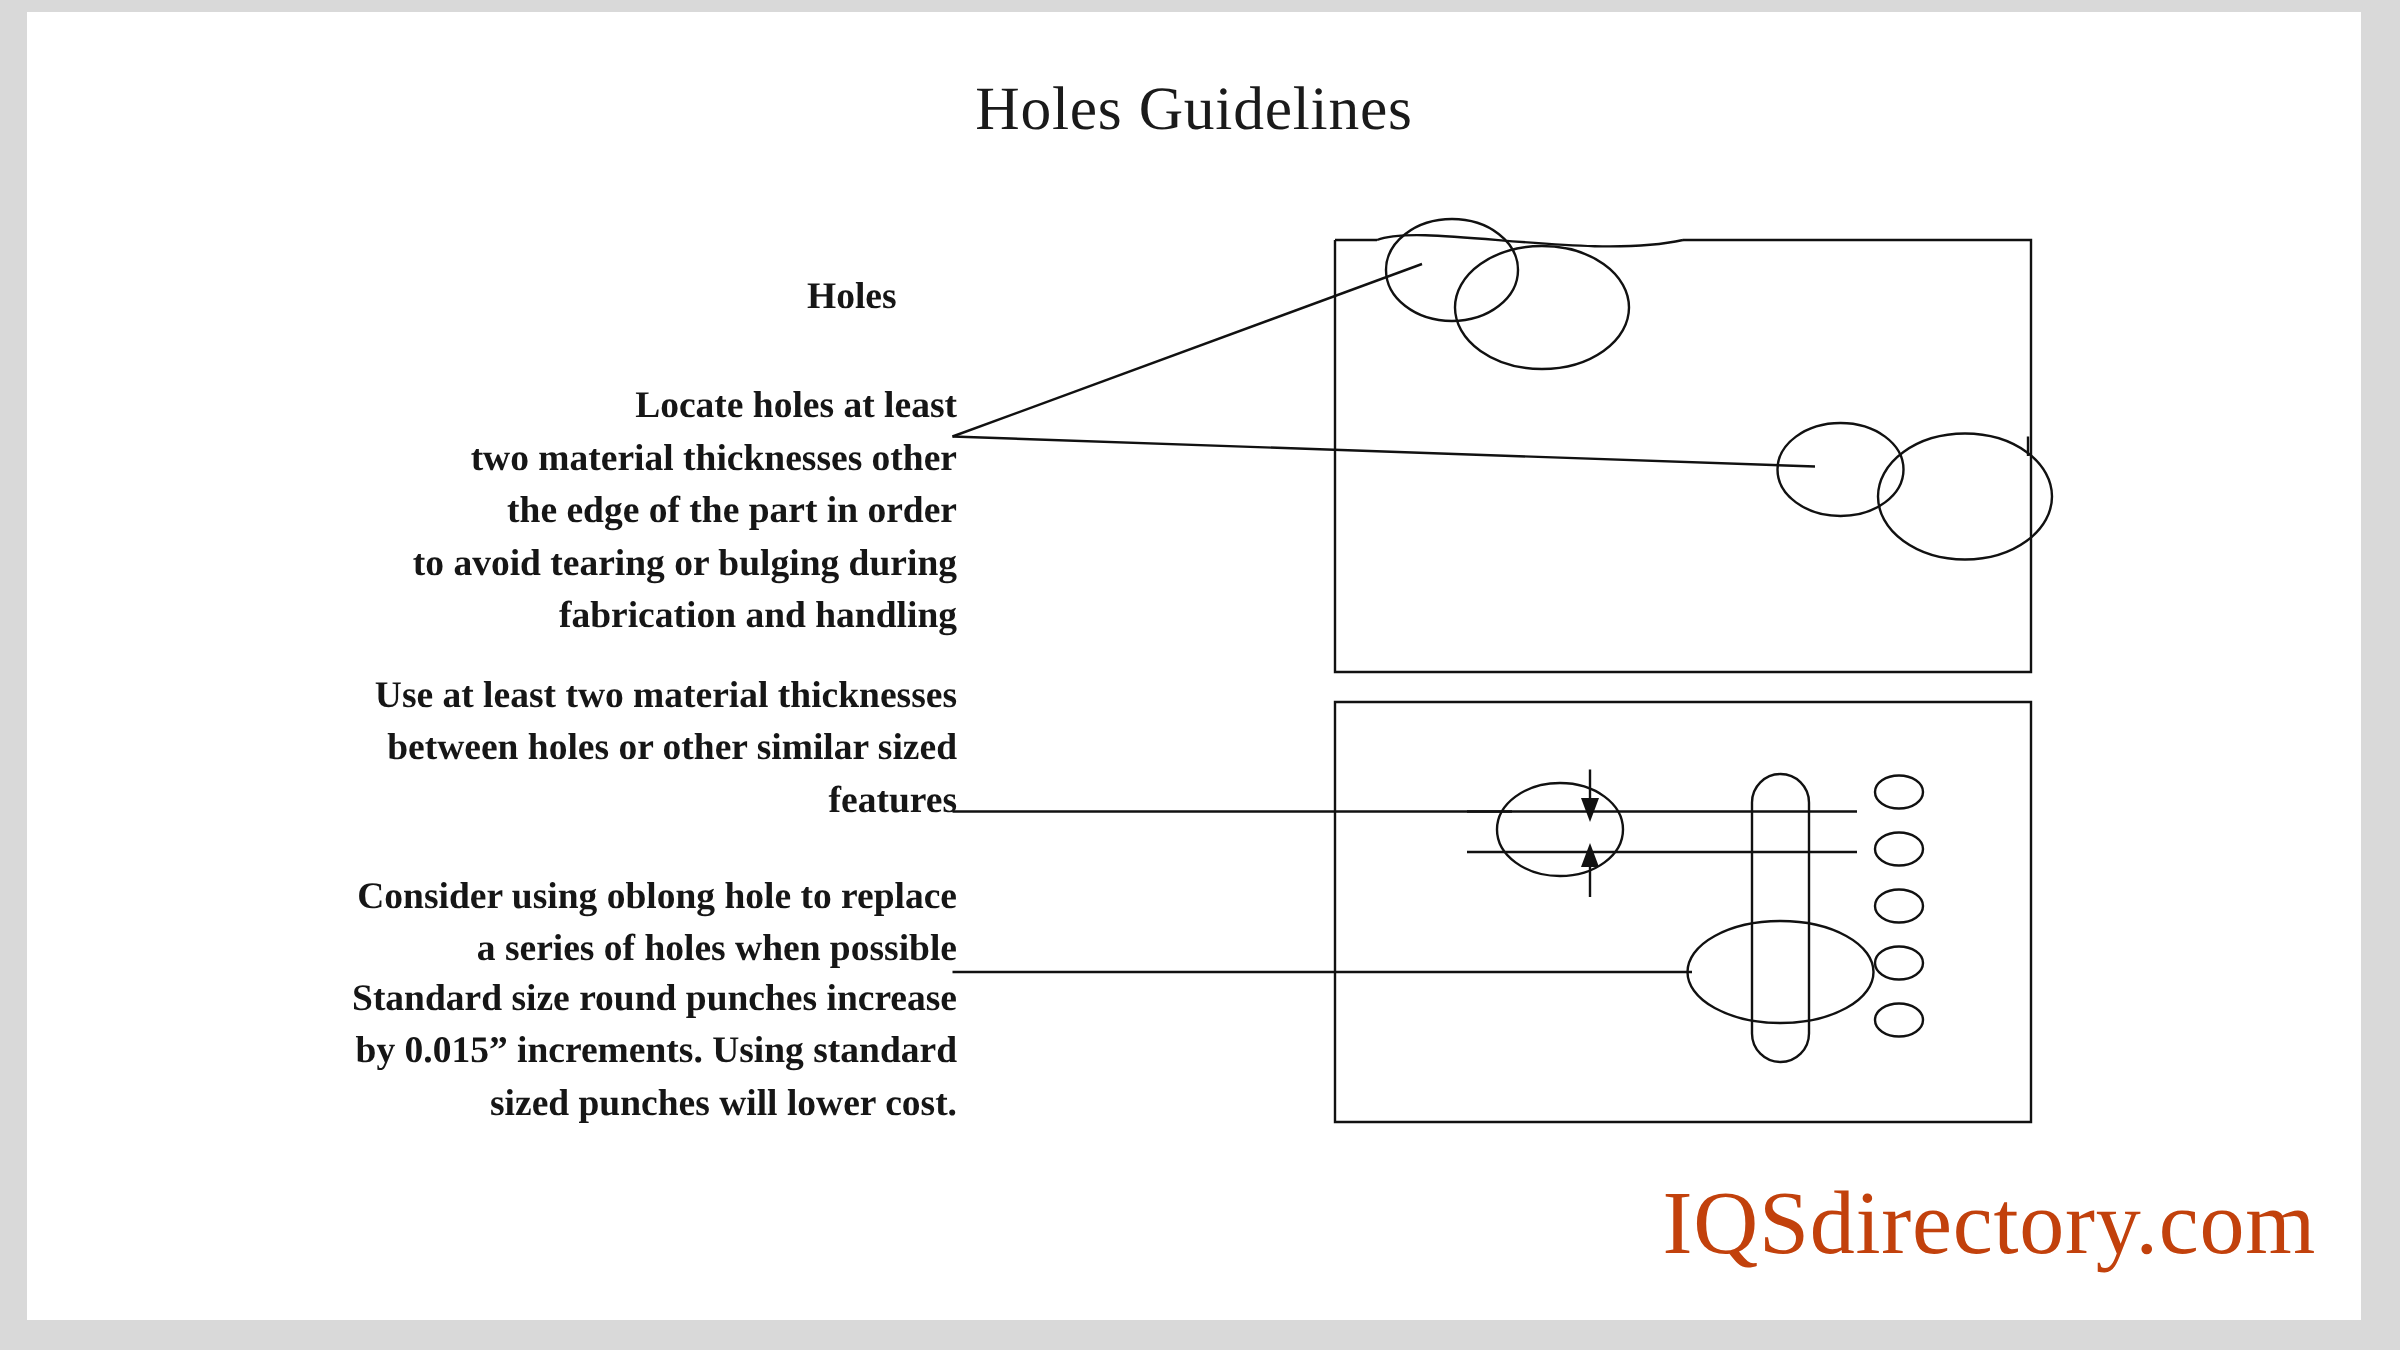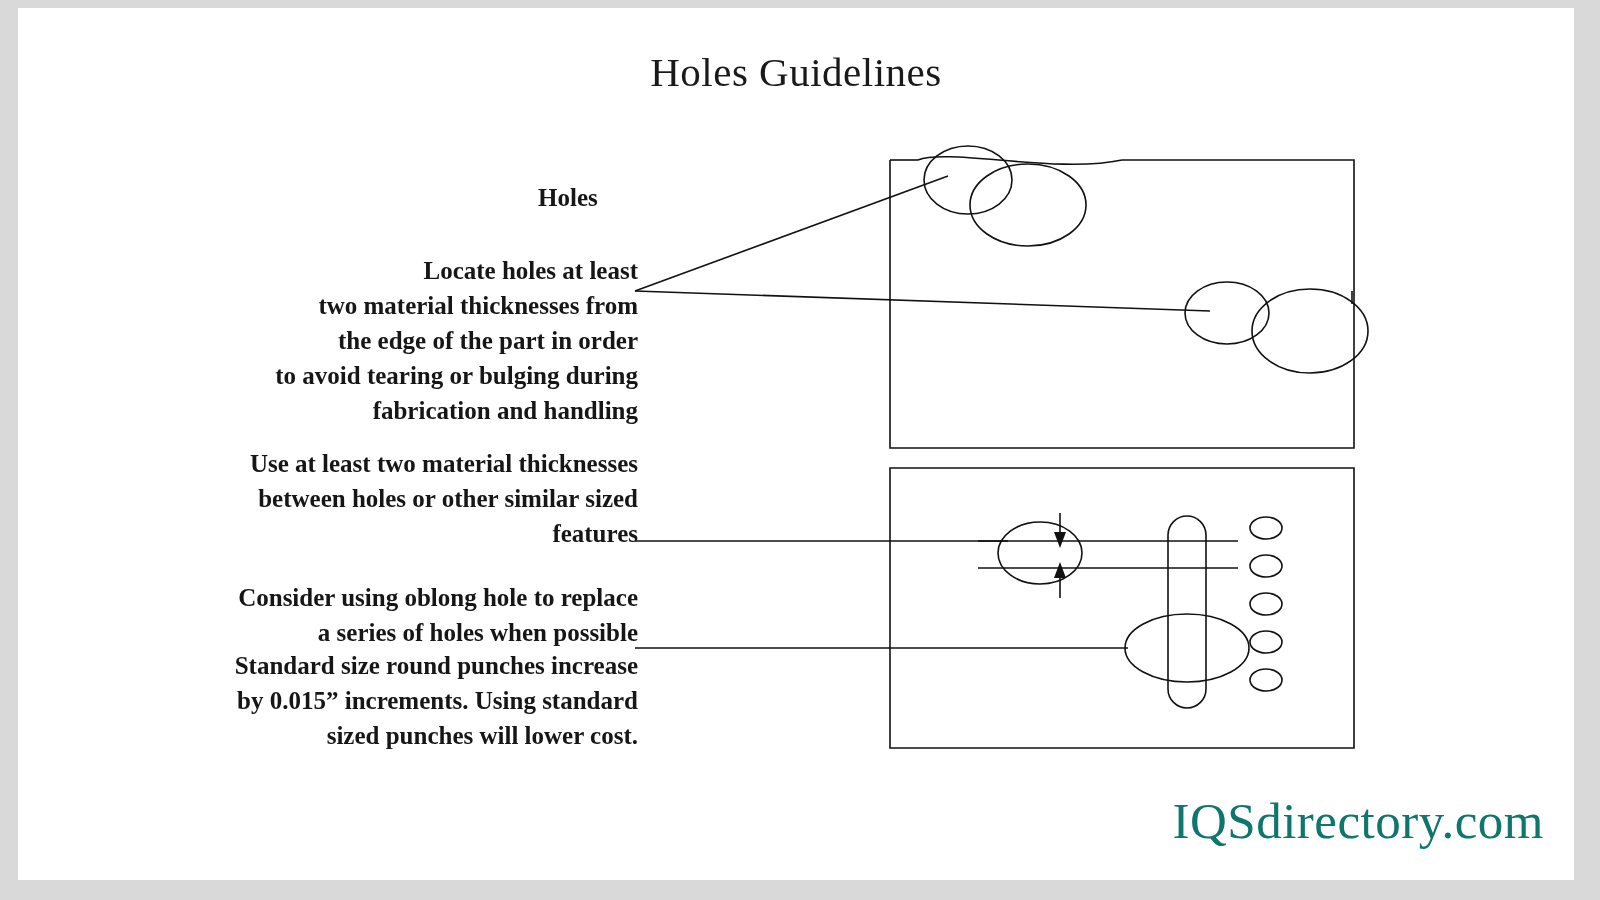--- a/index.html
+++ b/index.html
@@ -69,22 +69,22 @@
   }
   #lbl-punches {
     left: 70px;
     top: 640px;
     width: 550px;
   }
   #watermark {
     position: absolute;
     right: 30px;
     bottom: 30px;
-    font-size: 51px;
-    color: #0f766e;
+    font-size: 60px;
+    color: #c2410c;
     font-family: "Liberation Serif", serif;
     letter-spacing: 0.5px;
   }
   #diagram {
     position: absolute;
     left: 0;
     top: 0;
     width: 1556px;
     height: 872px;
     pointer-events: none;
@@ -148,21 +148,21 @@
         <g>
           <line x1="617" y1="533" x2="990" y2="533"></line>
           <line x1="617" y1="640" x2="1110" y2="640"></line>
         </g>
 
       </g>
     </svg>
 
     <div class="text-block" id="lbl-holes">Holes</div>
     <div class="text-block" id="lbl-locate">Locate holes at least
-two  material thicknesses from
+two  material thicknesses other
 the edge of the part in order
 to avoid tearing or bulging during
 fabrication and handling</div>
     <div class="text-block" id="lbl-between">Use at least two material thicknesses
 between holes or other similar sized
 features</div>
     <div class="text-block" id="lbl-oblong">Consider using oblong hole to replace
 a series of holes when possible</div>
     <div class="text-block" id="lbl-punches">Standard size round punches increase
 by 0.015” increments. Using standard

